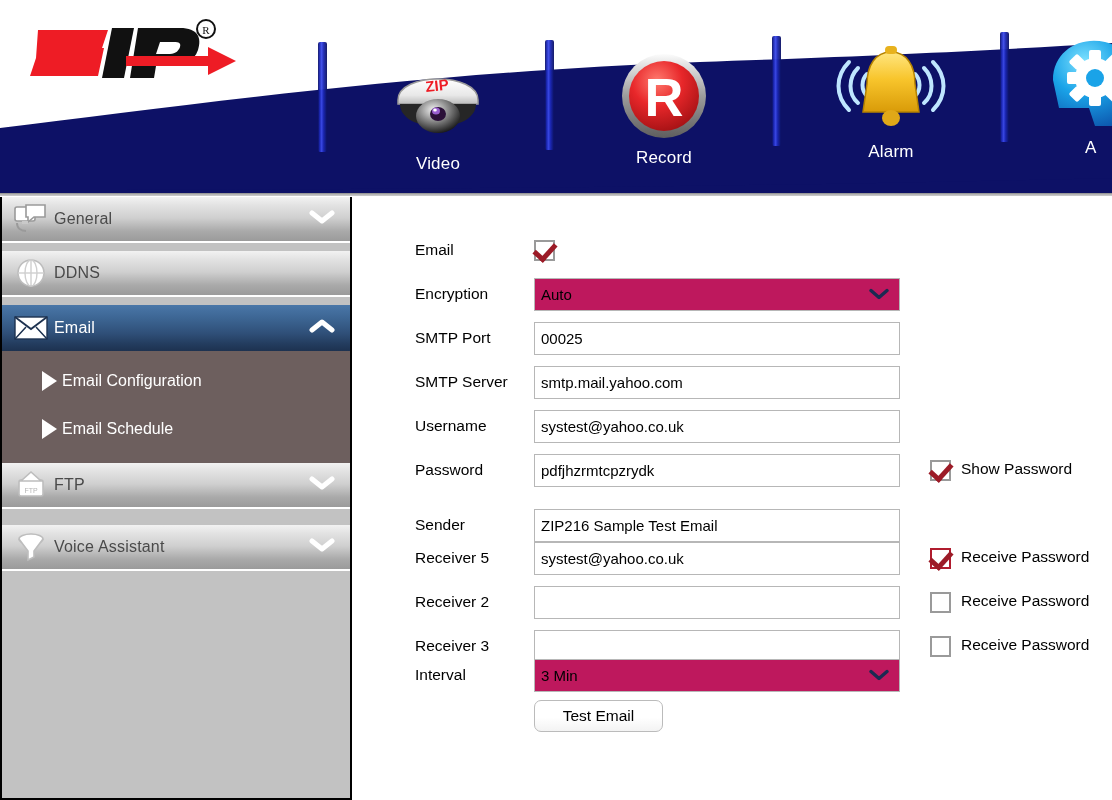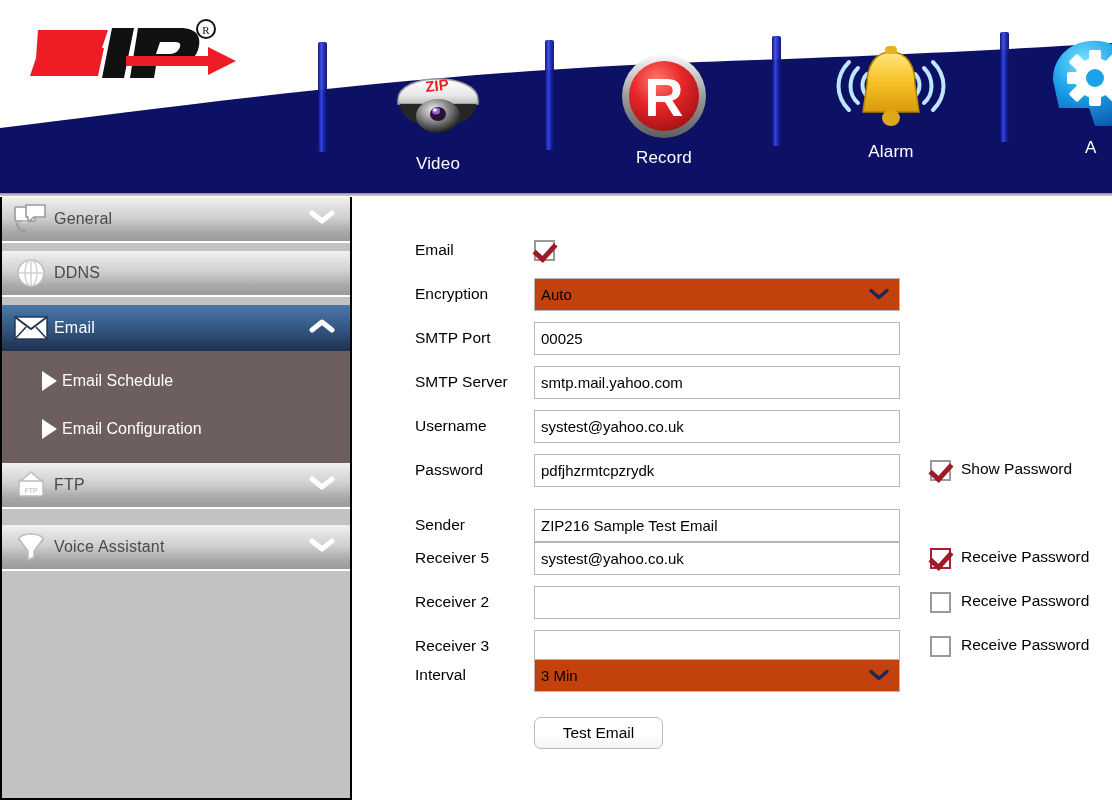--- a/index.html
+++ b/index.html
@@ -148,21 +148,21 @@
     font-family: "Liberation Sans", sans-serif;
     font-size: 15px;
     color: #000;
     padding: 0 6px;
     outline: none;
   }
   .sel {
     position: relative;
     width: 366px; height: 33px;
     border: 1px solid #b7b7b7;
-    background: #c2410c;
+    background: #be185d;
     display: flex; align-items: center;
     padding: 0 6px;
     font-size: 15px;
     cursor: pointer;
   }
   .sel .selarrow {
     position: absolute; right: 10px; top: 50%;
     transform: translateY(-50%);
   }
 
@@ -398,25 +398,25 @@
     <span class="s-chev">
       <svg width="26" height="16" viewBox="0 0 26 16">
         <path d="M3,12 L13,4 L23,12" fill="none" stroke="#ffffff" stroke-width="5" stroke-linecap="round" stroke-linejoin="round"></path>
       </svg>
     </span>
   </div>
 
   <div id="submenu">
     <div class="sub-row">
       <span class="tri"></span>
-      <span class="sub-label">Email Schedule</span>
+      <span class="sub-label">Email Configuration</span>
     </div>
     <div class="sub-row">
       <span class="tri"></span>
-      <span class="sub-label">Email Configuration</span>
+      <span class="sub-label">Email Schedule</span>
     </div>
   </div>
 
   <div class="side-row">
     <span class="s-icon">
       <svg width="32" height="30" viewBox="0 0 32 30">
         <rect x="4" y="10" width="24" height="16" rx="2" fill="#fff" stroke="#bdbdbd" stroke-width="1.6"></rect>
         <path d="M16,2 L26,11 L6,11 Z" fill="#fff" stroke="#bdbdbd" stroke-width="1.6"></path>
         <text x="16" y="23" font-size="7" fill="#b4b4b4" text-anchor="middle" font-family="Liberation Sans, sans-serif">FTP</text>
       </svg>
@@ -550,14 +550,14 @@
         <span>3 Min</span>
         <span class="selarrow">
           <svg width="20" height="12" viewBox="0 0 20 12">
             <path d="M2,3 L10,10 L18,3" fill="none" stroke="#1b2a52" stroke-width="3.4" stroke-linecap="round" stroke-linejoin="round"></path>
           </svg>
         </span>
       </div>
     </span>
   </div>
 
-  <button id="test-btn" style="top:520px;">Test Email</button>
+  <button id="test-btn" style="top:503px;">Test Email</button>
 </div>
 
 </body></html>

